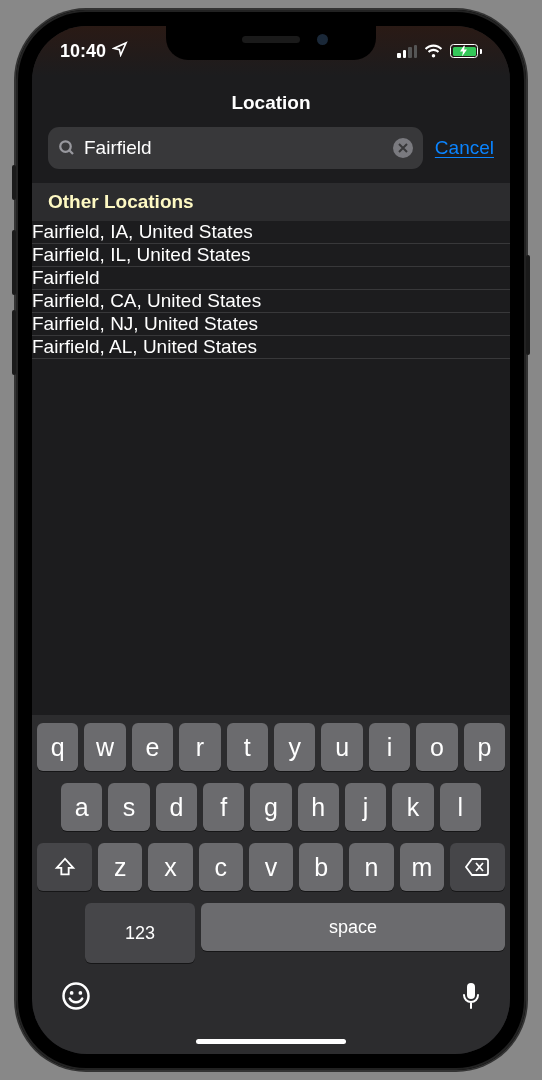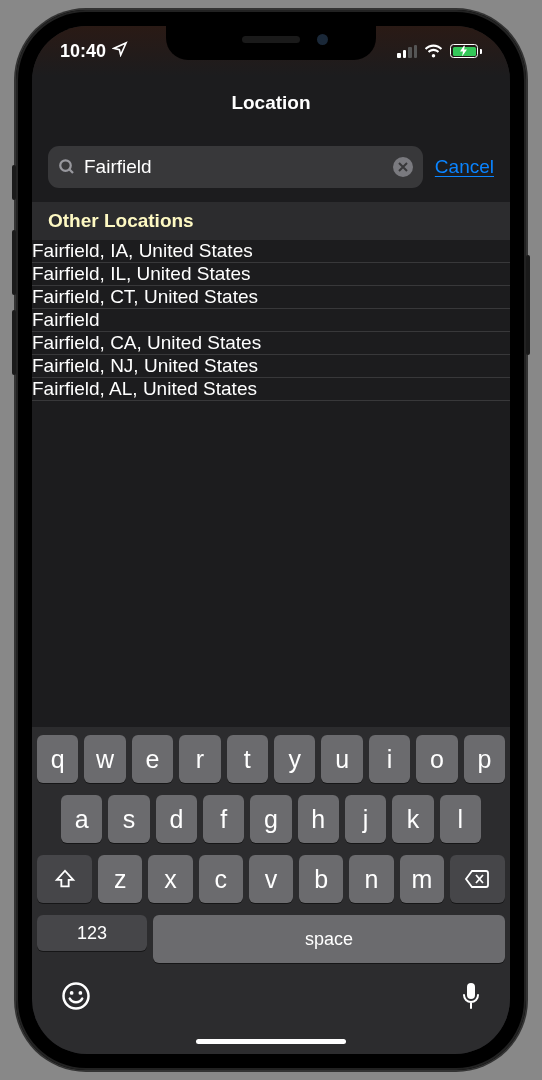--- a/index.html
+++ b/index.html
@@ -138,21 +138,21 @@
       width: 2px;
       height: 5px;
       background: #fff;
       border-radius: 0 1px 1px 0;
     }
     .nav-title {
       text-align: center;
       color: #fff;
       font-size: 19px;
       font-weight: 600;
-      padding: 16px 0 32px;
+      padding: 16px 0 13px;
       background: #1c1c1e;
     }
     .search-row {
       display: flex;
       align-items: center;
       padding: 0 16px 14px;
       gap: 12px;
       background: #1c1c1e;
     }
     .search-field {
@@ -248,27 +248,28 @@
     }
     .kb-bottom-row {
       display: flex;
       gap: 6px;
       margin-bottom: 10px;
     }
     .kb-123 {
       background: #464649;
       color: #fff;
       border-radius: 6px;
-      height: 36px;
+      height: 60px;
       display: flex;
       align-items: center;
       justify-content: center;
       font-size: 18px;
       flex: 0 0 110px;
       box-shadow: 0 1px 0 rgba(0,0,0,0.5);
+      margin-left: 48px;
     }
     .kb-space {
       background: #6b6b6e;
       color: #fff;
       border-radius: 6px;
       height: 48px;
       display: flex;
       align-items: center;
       justify-content: center;
       font-size: 18px;
@@ -377,21 +378,20 @@
         </span>
       </div>
       <span class="cancel-btn">Cancel</span>
     </div>
 
     <div class="section-header">Other Locations</div>
 
     <div class="results">
       <div class="result-row">Fairfield, IA, United States</div>
       <div class="result-row">Fairfield, IL, United States</div>
-      <div class="result-row">Fairfield, CT, United States</div>
       <div class="result-row">Fairfield</div>
       <div class="result-row">Fairfield, CA, United States</div>
       <div class="result-row">Fairfield, NJ, United States</div>
       <div class="result-row">Fairfield, AL, United States</div>
     </div>
 
     <div class="keyboard">
       <div class="kb-row">
         <div class="kb-key">q</div>
         <div class="kb-key">w</div>

